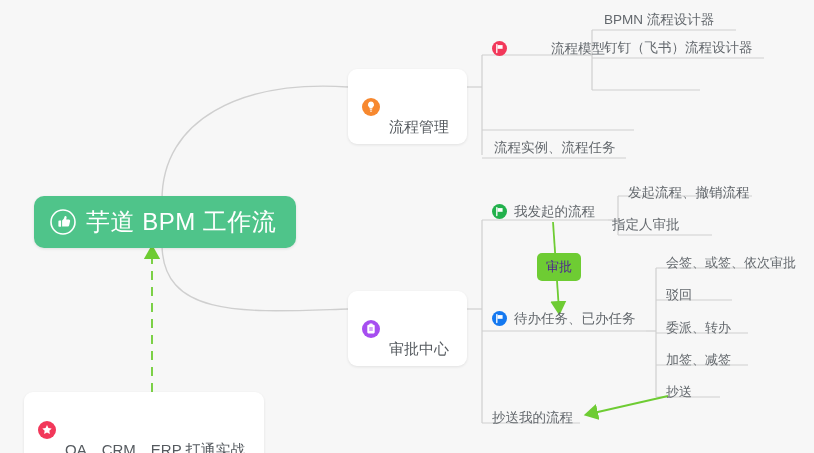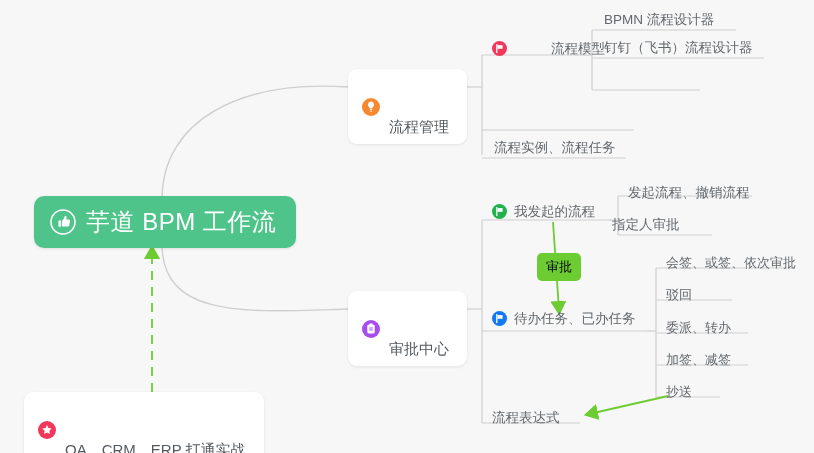--- a/index.html
+++ b/index.html
@@ -101,21 +101,21 @@
   }
   .icon svg { display: block; }
   .icon-root { width: 26px; height: 26px; }
   .icon-card { width: 18px; height: 18px; }
   .icon-leaf { width: 15px; height: 15px; }
 
   
   .flow-badge {
     position: absolute;
     background: #6ECC33;
-    color: #000000;
+    color: #4c1d95;
     font-size: 13px;
     line-height: 1;
     padding: 7px 9px 8px 9px;
     border-radius: 5px;
     z-index: 7;
     white-space: nowrap;
   }
 </style>
 </head>
 <body>
@@ -278,21 +278,21 @@
 
   <div class="leaf-node" style="left:662px; top:353px;">
     <span class="leaf-label sm">加签、减签</span>
   </div>
 
   <div class="leaf-node" style="left:662px; top:385px;">
     <span class="leaf-label sm">抄送</span>
   </div>
 
   <div class="leaf-node" style="left:488px; top:411px;">
-    <span class="leaf-label">流程表达式</span>
+    <span class="leaf-label">抄送我的流程</span>
   </div>
 
   <div class="card-node" style="left:24px; top:392px;">
     <span class="icon icon-card">
       <svg viewBox="0 0 18 18" width="18" height="18">
         <circle cx="9" cy="9" r="9" fill="#F2385A"></circle>
         <path d="M9 4.1l1.45 2.94 3.25.47-2.35 2.29.55 3.23L9 11.5l-2.9 1.53.55-3.23L4.3 7.51l3.25-.47z" fill="#ffffff"></path>
       </svg>
     </span>
     <span class="card-label">OA、CRM、ERP 打通实战</span>

